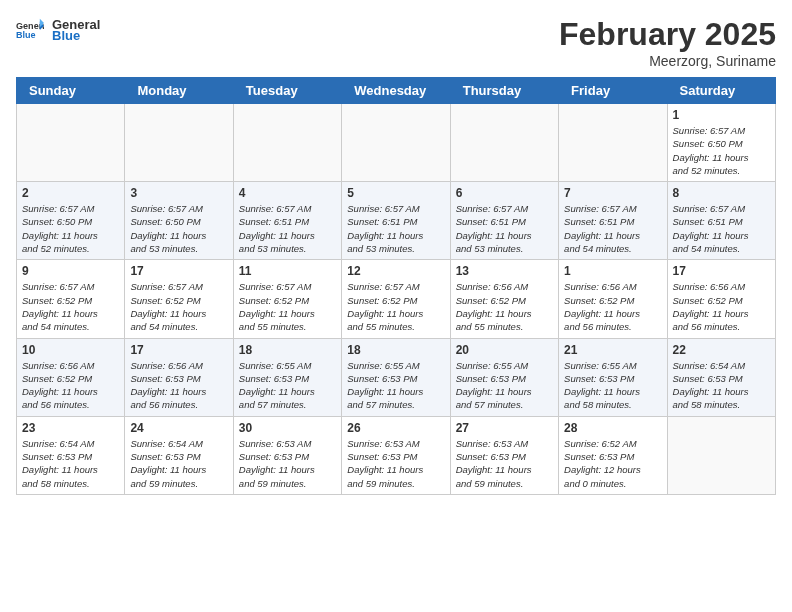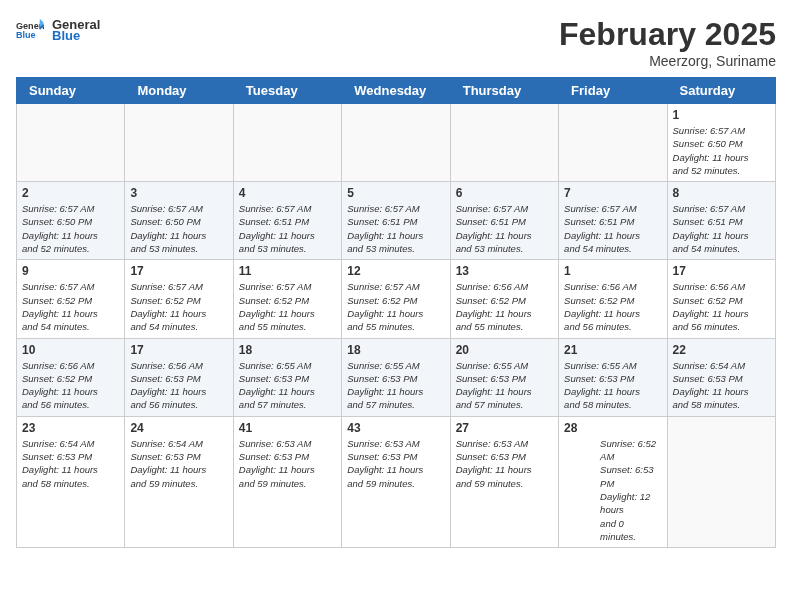--- a/index.html
+++ b/index.html
@@ -293,43 +293,43 @@
 and 58 minutes.</div>
         </td>
         <td>
           <span class="day-num">24</span>
           <div class="day-info" style="white-space: pre-line;">Sunrise: 6:54 AM
 Sunset: 6:53 PM
 Daylight: 11 hours
 and 59 minutes.</div>
         </td>
         <td>
-          <span class="day-num">41</span>
+          <span class="day-num">30</span>
           <div class="day-info" style="white-space: pre-line;">Sunrise: 6:53 AM
 Sunset: 6:53 PM
 Daylight: 11 hours
 and 59 minutes.</div>
         </td>
         <td>
-          <span class="day-num">43</span>
+          <span class="day-num">26</span>
           <div class="day-info" style="white-space: pre-line;">Sunrise: 6:53 AM
 Sunset: 6:53 PM
 Daylight: 11 hours
 and 59 minutes.</div>
         </td>
         <td>
           <span class="day-num">27</span>
           <div class="day-info" style="white-space: pre-line;">Sunrise: 6:53 AM
 Sunset: 6:53 PM
 Daylight: 11 hours
 and 59 minutes.</div>
         </td>
         <td>
           <span class="day-num">28</span>
-          <div class="day-info" style="white-space: pre-line; margin-left: 36px;">Sunrise: 6:52 AM
+          <div class="day-info" style="white-space: pre-line;">Sunrise: 6:52 AM
 Sunset: 6:53 PM
 Daylight: 12 hours
 and 0 minutes.</div>
         </td>
         <td class="empty"></td>
       </tr>
     </tbody>
 </table>
 
 </body></html>

